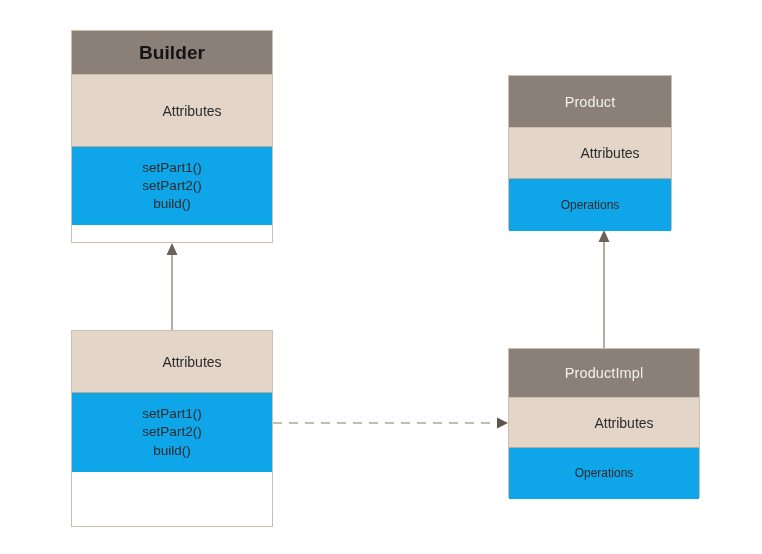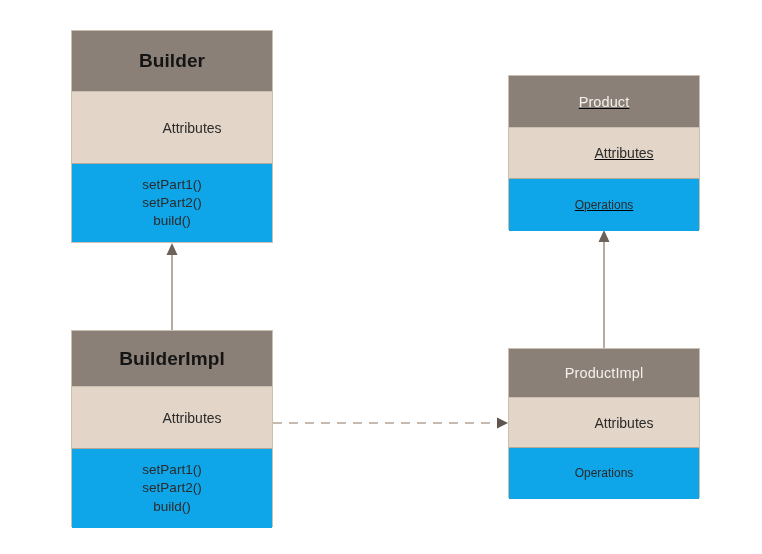--- a/index.html
+++ b/index.html
@@ -102,40 +102,39 @@
       <polygon points="604,230 598.5,242 609.5,242" fill="#6d625a"></polygon>
     </g>
 
     <g>
       <line x1="273" y1="423" x2="499" y2="423" stroke="#b3a595" stroke-width="1.6" stroke-dasharray="9 7"></line>
       <polygon points="508,423 497,417.5 497,428.5" fill="#5f554e"></polygon>
     </g>
   </svg>
 
   <div class="uml-class box-builder" style="left:71px; top:30px; width:202px; height:213px;">
-    <div class="uml-header" style="height:61px;">Builder</div>
+    <div class="uml-header" style="height:44px;">Builder</div>
     <div class="uml-attrs" style="height:72px;">Attributes</div>
     <div class="uml-ops" style="height:78px;">
       <span class="op-line">setPart1()</span>
       <span class="op-line">setPart2()</span>
       <span class="op-line">build()</span>
     </div>
   </div>
 
   <div class="uml-class box-builder" style="left:71px; top:330px; width:202px; height:197px;">
-    <div class="uml-header" style="height:56px;">BuilderImpl</div>
     <div class="uml-attrs" style="height:62px;">Attributes</div>
     <div class="uml-ops" style="height:79px;">
       <span class="op-line">setPart1()</span>
       <span class="op-line">setPart2()</span>
       <span class="op-line">build()</span>
     </div>
   </div>
 
-  <div class="uml-class box-product" style="left:508px; top:75px; width:192px; height:155px;text-decoration:underline;">
+  <div class="uml-class box-product" style="left:508px; top:75px; width:164px; height:155px;">
     <div class="uml-header light-title" style="height:52px;">Product</div>
     <div class="uml-attrs" style="height:51px;">Attributes</div>
     <div class="uml-ops" style="height:52px;">
       <span class="op-line">Operations</span>
     </div>
   </div>
 
   <div class="uml-class box-product" style="left:508px; top:348px; width:192px; height:150px;">
     <div class="uml-header light-title" style="height:49px;">ProductImpl</div>
     <div class="uml-attrs" style="height:50px;">Attributes</div>

